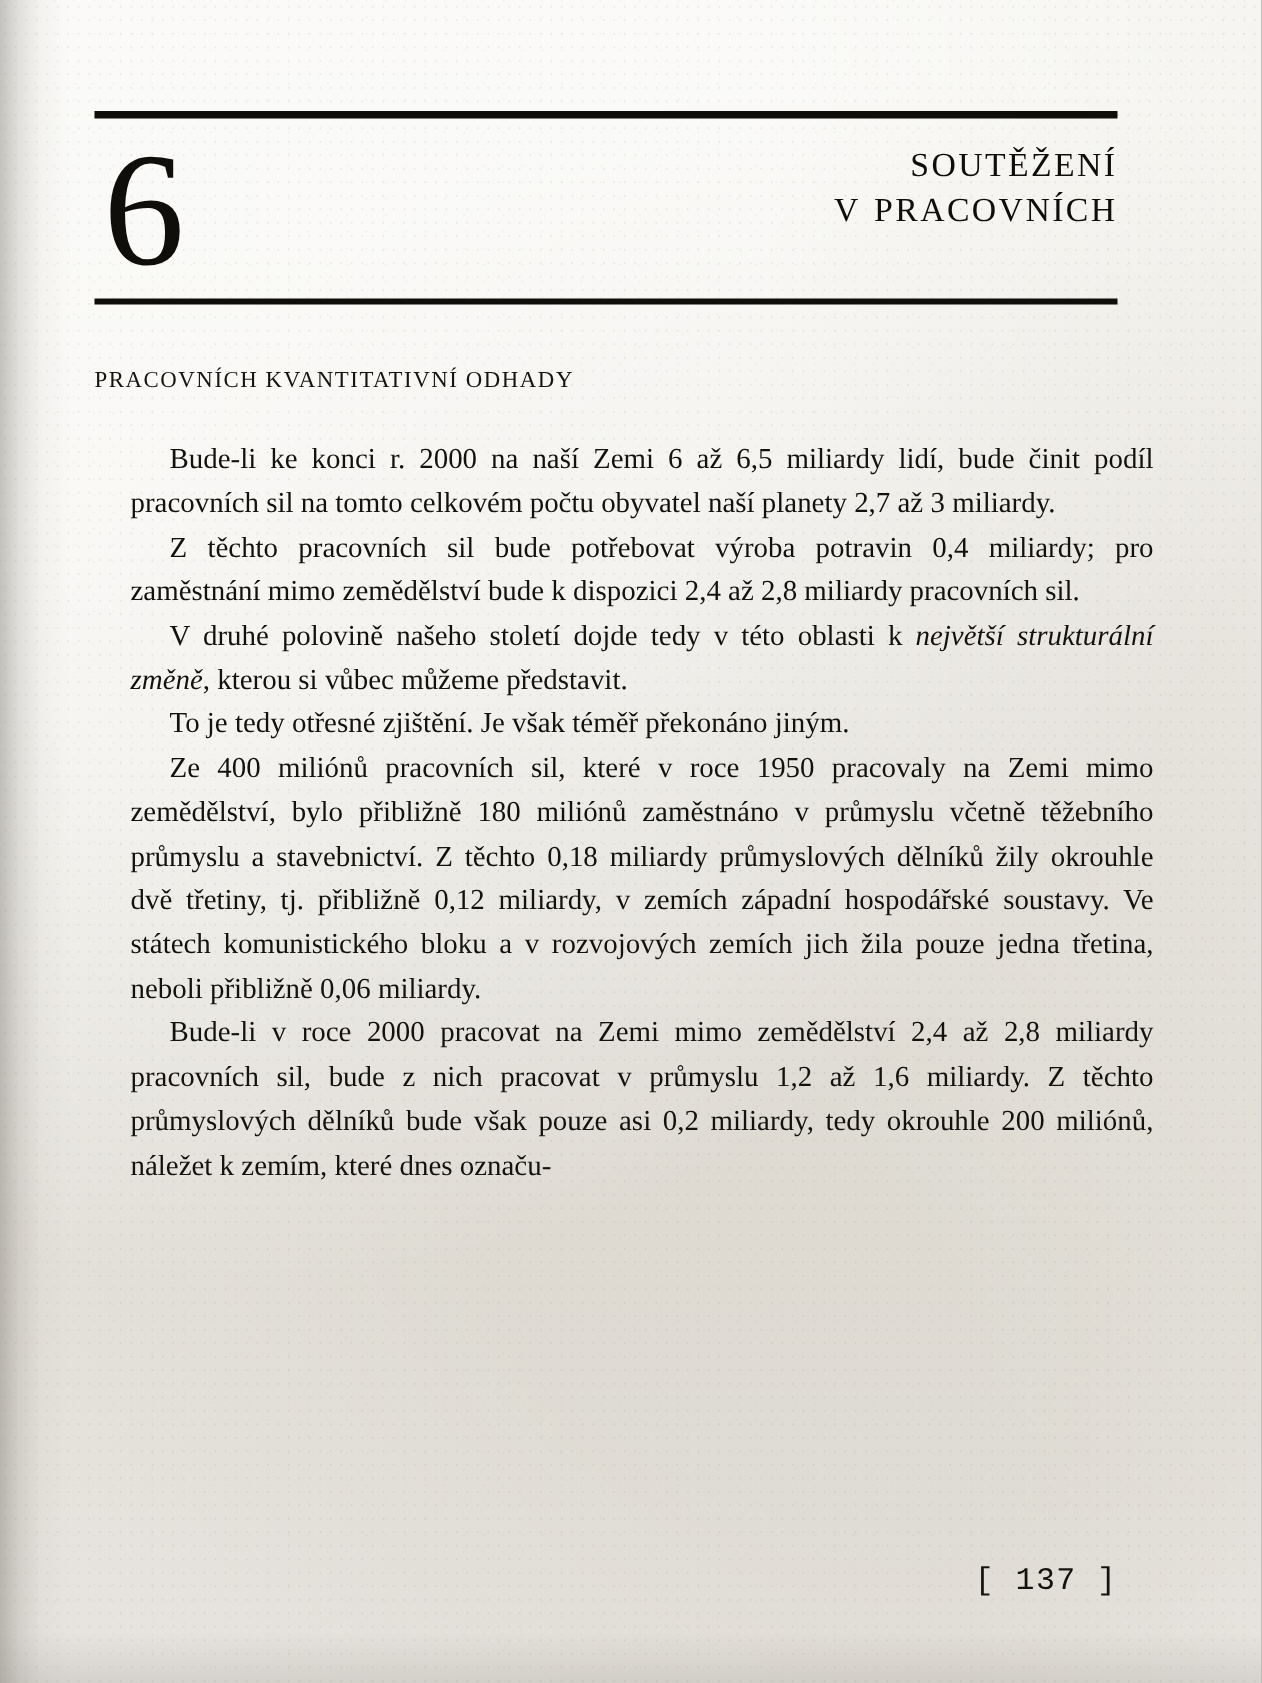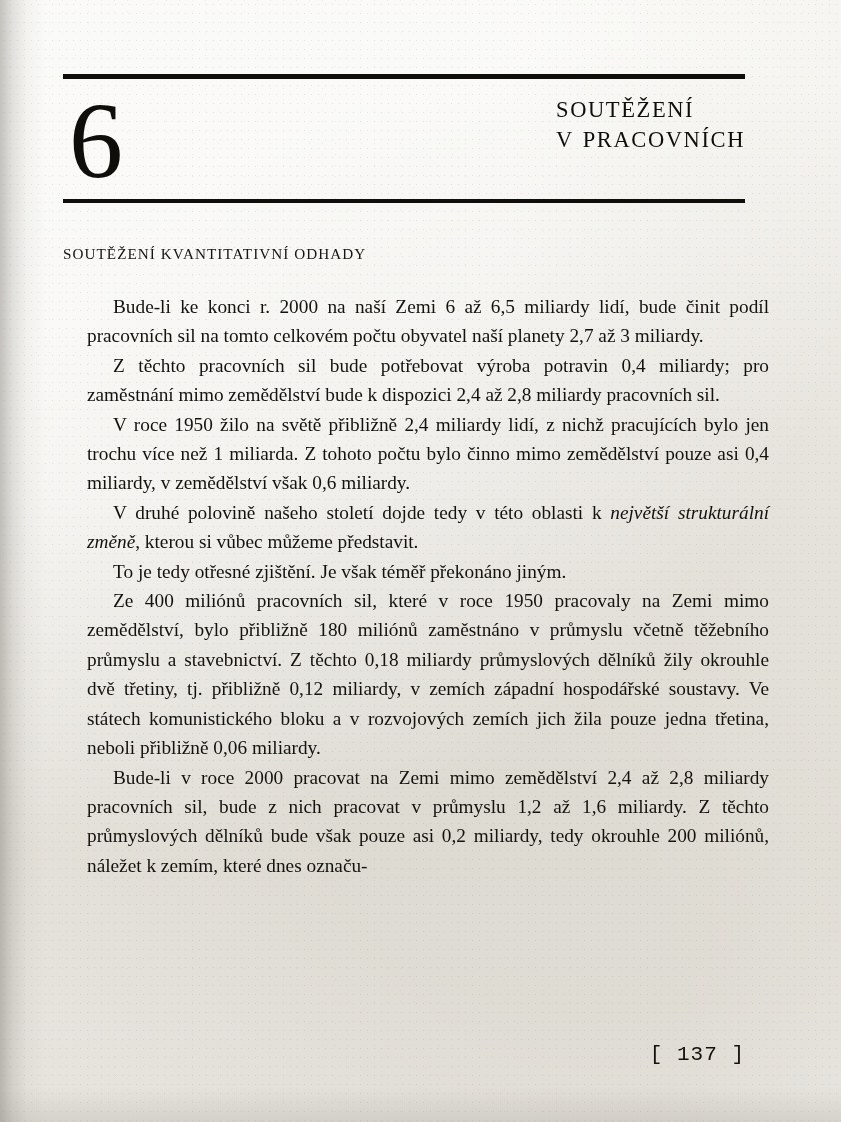--- a/index.html
+++ b/index.html
@@ -100,21 +100,21 @@
     font-size: 108px;
     line-height: 1;
     font-weight: 400;
     color: #100e0a;
     margin-top: 8px;
     margin-left: 6px;
     letter-spacing: -2px;
   }
 
   .chapter-title {
-    text-align: left;
+    text-align: right;
     margin-top: 16px;
     font-size: 22.5px;
     line-height: 1.32;
     letter-spacing: 1.6px;
     font-weight: 400;
     color: #100e0a;
     word-spacing: 2px;
   }
   .chapter-title .tline { display: block; white-space: nowrap; }
 
@@ -185,29 +185,28 @@
         <div class="chapter-title">
           <span class="tline">SOUTĚŽENÍ</span>
           <span class="tline">V PRACOVNÍCH</span>
         </div>
 
       </div>
 
       <div class="rule rule-bottom"></div>
     </div>
 
-    <div class="section-subtitle">SOUTĚŽENÍ KVANTITATIVNÍ ODHADY</div>
+    <div class="section-subtitle">PRACOVNÍCH KVANTITATIVNÍ ODHADY</div>
 
     <div class="body-text">
 
       <p>Bude-li ke konci r. 2000 na naší Zemi 6 až 6,5 miliardy lidí, bude činit podíl pracovních sil na tomto celkovém počtu obyvatel naší planety 2,7 až 3 miliardy.</p>
 
       <p>Z těchto pracovních sil bude potřebovat výroba potravin 0,4 miliardy; pro zaměstnání mimo zemědělství bude k dispozici 2,4 až 2,8 miliardy pracovních sil.</p>
 
-      <p>V roce 1950 žilo na světě přibližně 2,4 miliardy lidí, z nichž pracujících bylo jen trochu více než 1 miliarda. Z tohoto počtu bylo činno mimo zemědělství pouze asi 0,4 miliardy, v zemědělství však 0,6 miliardy.</p>
 
       <p><span>V druhé polovině našeho století dojde tedy v této oblasti k </span><em>největší strukturální změně</em><span>, kterou si vůbec můžeme představit.</span></p>
 
 
       <p>To je tedy otřesné zjištění. Je však téměř překonáno jiným.</p>
 
       <p>Ze 400 miliónů pracovních sil, které v roce 1950 pracovaly na Zemi mimo zemědělství, bylo přibližně 180 miliónů zaměstnáno v průmyslu včetně těžebního průmyslu a stavebnictví. Z těchto 0,18 miliardy prů­myslových dělníků žily okrouhle dvě třetiny, tj. přibližně 0,12 miliardy, v zemích západní hospodářské soustavy. Ve státech komunistického bloku a v rozvojových zemích jich žila pouze jedna třetina, neboli při­bližně 0,06 miliardy.</p>
 
 
       <p>Bude-li v roce 2000 pracovat na Zemi mimo zemědělství 2,4 až 2,8 miliardy pracovních sil, bude z nich pracovat v průmyslu 1,2 až 1,6 miliardy. Z těchto průmyslových dělníků bude však pouze asi 0,2 mi­liardy, tedy okrouhle 200 miliónů, náležet k zemím, které dnes označu-</p>

